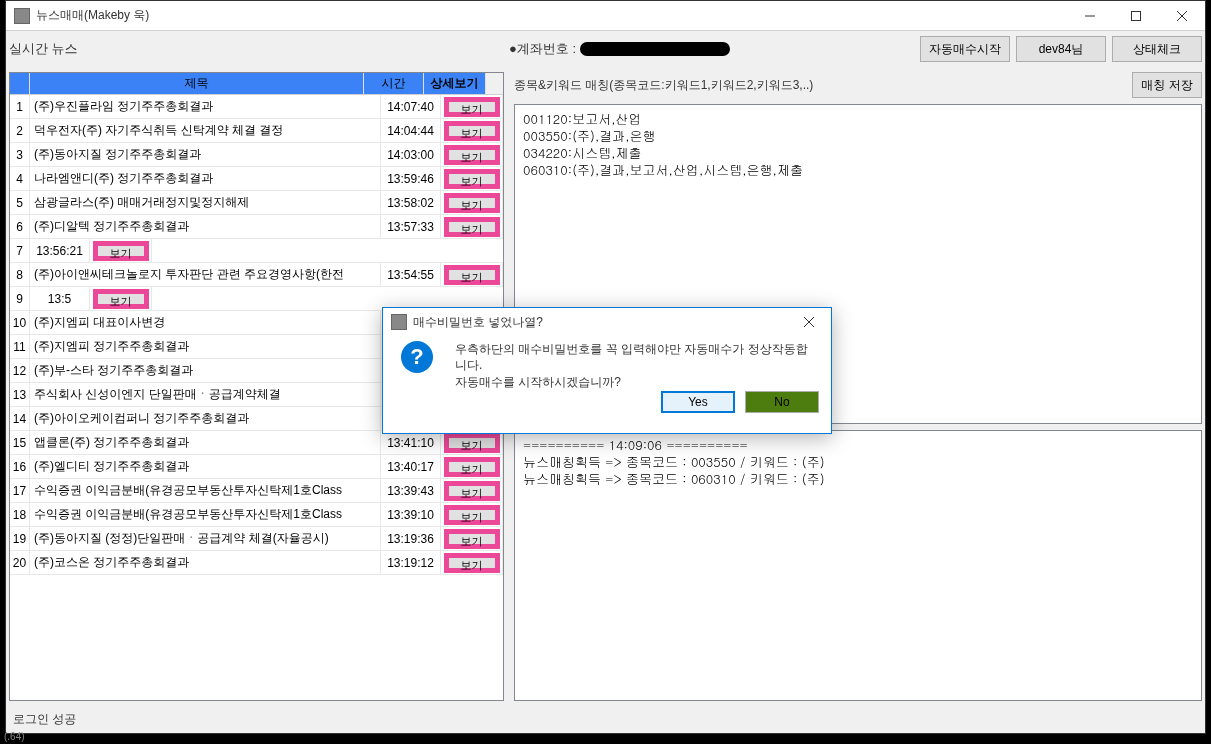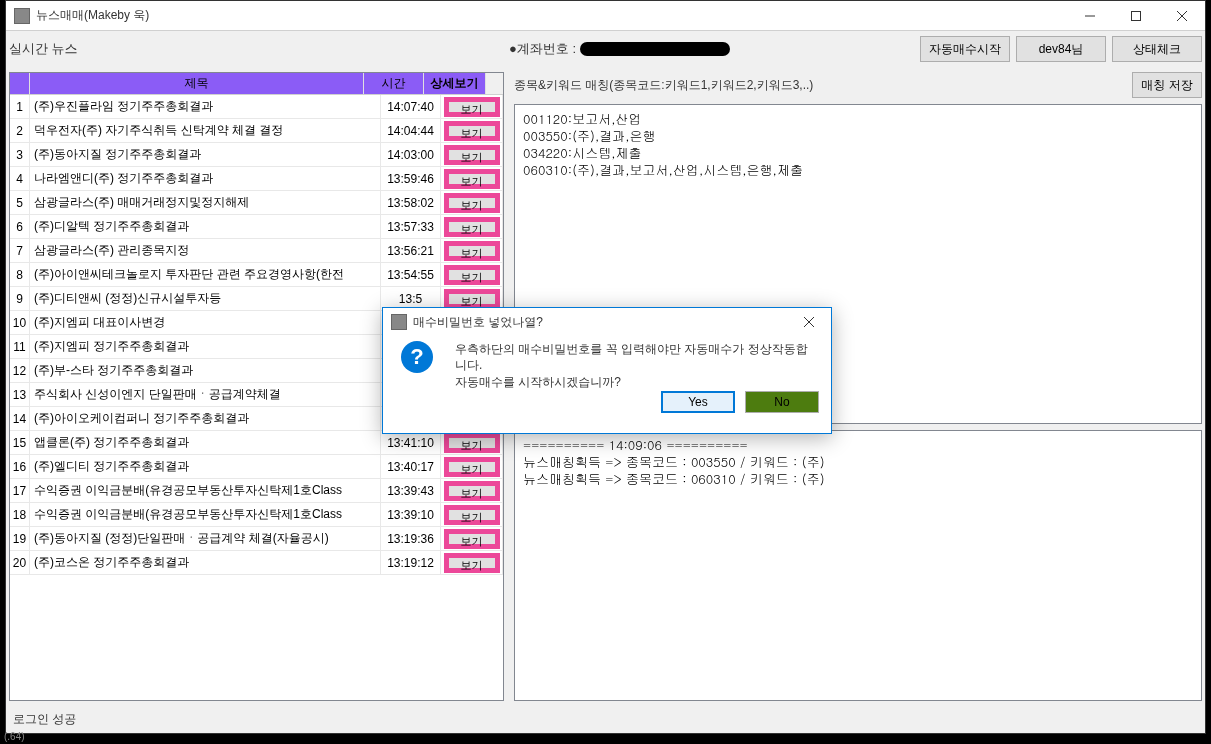--- a/index.html
+++ b/index.html
@@ -38,21 +38,21 @@
     }
     
     .main-panels { flex: 1; display: flex; gap: 10px; min-height: 0; }
     
     .left-panel { width: 495px; display: flex; flex-direction: column; }
     .news-table-wrap {
       flex: 1; border: 1px solid #828790; background: #fff; overflow: hidden;
       display: flex; flex-direction: column;
     }
     .news-header-row {
-      display: flex; background: #8b5cf6; border-bottom: 1px solid #d0d0d0;
+      display: flex; background: #3b82f6; border-bottom: 1px solid #d0d0d0;
       font-size: 12px; height: 22px; align-items: stretch;
     }
     .news-header-row > div {
       border-right: 1px solid #e0e0e0; display: flex; align-items: center; justify-content: center;
     }
     .col-idx { width: 20px; }
     .col-title { flex: 1; }
     .col-time { width: 60px; }
     .col-view { width: 62px; font-weight: bold; }
     .col-scroll { width: 17px; background: #f0f0f0; border-right: none !important; }
@@ -218,37 +218,35 @@
               <div class="news-row">
                 <div class="col-idx">6</div>
                 <div class="col-title">(주)디알텍 정기주주총회결과</div>
                 <div class="col-time">13:57:33</div>
                 <div class="col-view">
                   <button class="view-btn">보기</button>
                 </div>
               </div>
               <div class="news-row">
                 <div class="col-idx">7</div>
-                <div class="col-title">삼광글라스(주) 관리종목지정</div>
                 <div class="col-time">13:56:21</div>
                 <div class="col-view">
                   <button class="view-btn">보기</button>
                 </div>
               </div>
               <div class="news-row">
                 <div class="col-idx">8</div>
                 <div class="col-title">(주)아이앤씨테크놀로지 투자판단 관련 주요경영사항(한전</div>
                 <div class="col-time">13:54:55</div>
                 <div class="col-view">
                   <button class="view-btn">보기</button>
                 </div>
               </div>
               <div class="news-row">
                 <div class="col-idx">9</div>
-                <div class="col-title">(주)디티앤씨 (정정)신규시설투자등</div>
                 <div class="col-time">13:5</div>
                 <div class="col-view">
                   <button class="view-btn">보기</button>
                 </div>
               </div>
               <div class="news-row">
                 <div class="col-idx">10</div>
                 <div class="col-title">(주)지엠피 대표이사변경</div>
                 <div class="col-time">13:5</div>
                 <div class="col-view">

